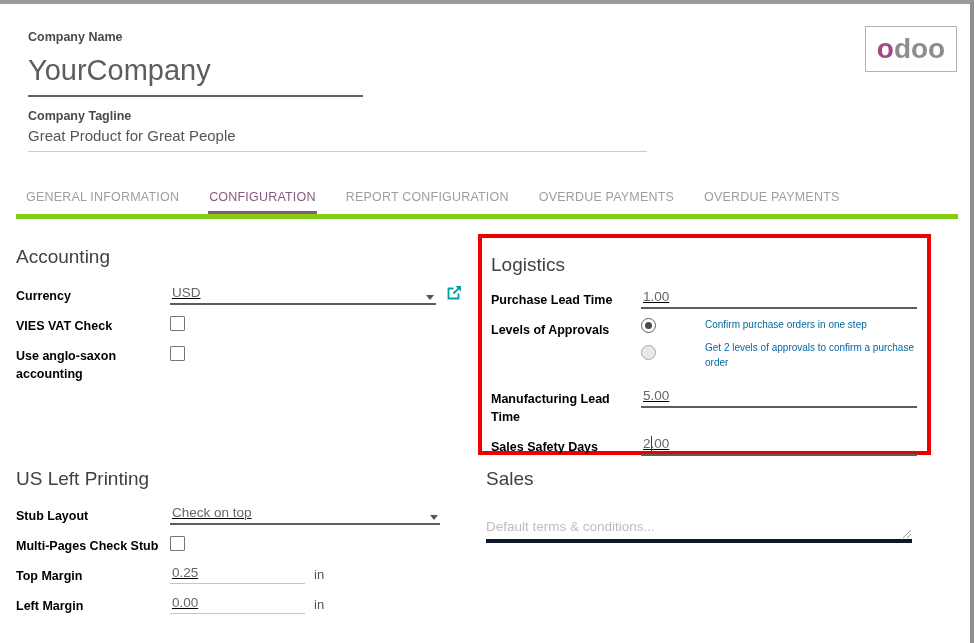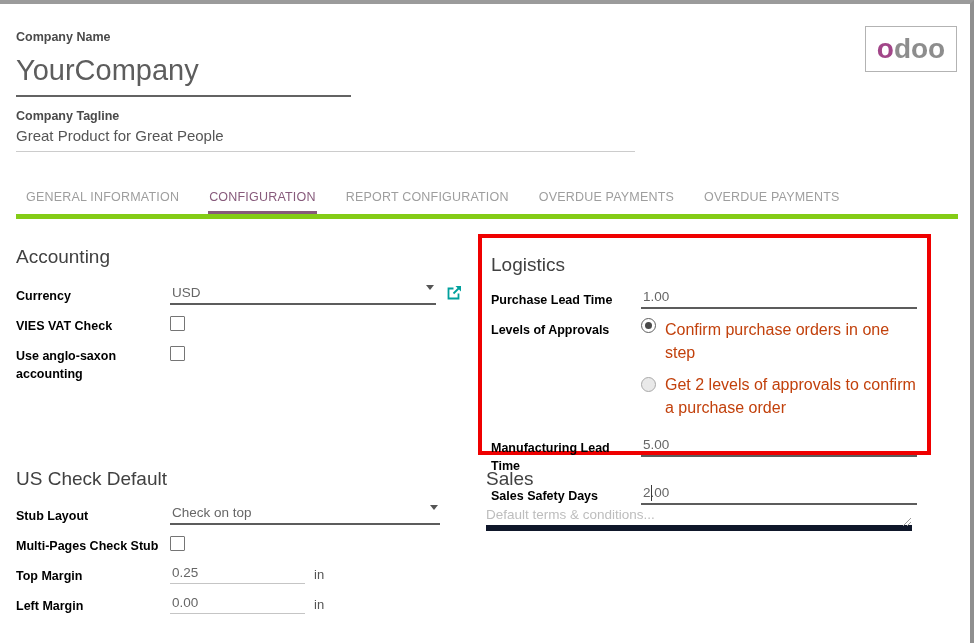--- a/index.html
+++ b/index.html
@@ -4,21 +4,21 @@
 <style>
   * { margin:0; padding:0; box-sizing:border-box; }
   html,body { background:#fff; }
   body { font-family:"Liberation Sans","DejaVu Sans",sans-serif; }
   .page {
     position:relative; width:974px; height:643px; background:#fff;
     border-top:4px solid #9b9b9b; border-right:4px solid #8f8f8f;
     overflow:hidden;
   }
   
-  .header { position:absolute; left:16px; top:26px; }
+  .header { position:absolute; left:28px; top:26px; }
   .label-sm { font-size:12.5px; font-weight:bold; color:#4a4a4a; }
   .company-name-wrap { width:335px; border-bottom:2px solid #636363; margin-top:8px; }
   .company-name-input {
     width:100%; border:none; outline:none; font-family:inherit;
     font-size:29px; color:#5d5d5d; padding:2px 0 8px 0; background:transparent;
   }
   .tagline-label { margin-top:12px; }
   .tagline-input {
     width:619px; border:none; outline:none; font-family:inherit;
     border-bottom:1px solid #cccccc; font-size:15px; color:#555;
@@ -40,22 +40,22 @@
     font-size:12.5px; color:#9e9e9e; padding:2px 1px 10px 1px; cursor:pointer;
     white-space:nowrap; letter-spacing:0.2px;
   }
   .tab.active { color:#875a7b; border-bottom:3px solid #875a7b; padding-bottom:7px; }
   
   .section-title { font-size:19px; font-weight:400; color:#414141;margin-top:7px; }
   .row { display:flex; align-items:flex-start; margin-bottom:9px; }
   .row .flabel { width:154px; flex:none; font-size:12.5px; font-weight:bold; color:#000000; line-height:1.45; padding-top:3px; }
   .content { position:relative; }
   .field-line {
-    display:flex; align-items:flex-start; border-bottom:2px solid #5c5c5c;
-    padding:1px 2px 3px 2px; position:relative;
+    display:flex; align-items:flex-end; border-bottom:2px solid #5c5c5c;
+    padding:1px 2px 3px 2px; position:relative;text-decoration:underline;
   }
   .field-line input {
     border:none; outline:none; background:transparent; font-family:inherit;
     font-size:13.5px; color:#666; flex:1; min-width:0;
   }
   .caret { width:0; height:0; border-left:4.5px solid transparent; border-right:4.5px solid transparent; border-top:5px solid #555; flex:none; margin-left:4px; }
   .light-line { border-bottom:1px solid #c5c5c5; }
   .light-line input { font-size:13.5px; }
   .checkbox { width:15px; height:15px; border:1px solid #757575; background:#fff; border-radius:1px; margin-top:2px; cursor:pointer; }
   .unit { font-size:13px; color:#555; margin-left:9px; padding-top:3px; }
@@ -71,34 +71,34 @@
   }
   .logistics .section-title { margin-bottom:12px; }
   .logistics .row .flabel { width:150px; }
   .log-content { width:276px; }
   
   .radio-opt { display:flex; align-items:flex-start; margin-bottom:8px; }
   .radio { width:15px; height:15px; border-radius:50%; flex:none; margin-right:9px; cursor:pointer; }
   .radio.sel { border:1px solid #5f5f5f; background:#fff; position:relative; }
   .radio.sel::after { content:""; position:absolute; left:3px; top:3px; width:7px; height:7px; border-radius:50%; background:#4a4a4a; }
   .radio.unsel { border:1px solid #a9a9a9; background:#e9e9e9; margin-top:4px; }
-  .radio-label { font-size:16px; color:#c2410c; line-height:1.45; }
+  .radio-label { font-size:10px; color:#0369a1; line-height:1.45;margin-left:40px; }
   .text-caret { position:absolute; left:10px; top:1px; width:1px; height:16px; background:#3a3a3a; }
   
   .us-check { position:absolute; left:16px; top:457px; width:446px; }
   .us-check .section-title { margin-bottom:14px; }
   .margin-line { width:135px; }
   
   .sales { position:absolute; left:486px; top:457px; width:426px; }
   .sales .section-title { margin-bottom:13px; }
   .terms-wrap { position:relative; }
   .terms-input {
-    width:426px; height:28px; border:none; border-bottom:6px solid #0f172a;
+    width:426px; height:28px; border:none; border-bottom:4px solid #0f172a;
     outline:none; resize:none; font-family:inherit; font-size:13.5px; color:#666;
-    padding:4px 0; background:transparent; overflow:hidden;
+    padding:4px 0; background:transparent; overflow:hidden;margin-top:12px;
   }
   .terms-input::placeholder { color:#bdbdbd; }
   .resize-grip { position:absolute; right:0; bottom:4px; }
 </style>
 </head>
 <body>
 
 <div class="page">
 
   <div class="header">
@@ -187,21 +187,21 @@
       <div class="content log-content">
         <div class="field-line">
           <input value="2.00" style="">
           <span class="text-caret"></span>
         </div>
       </div>
     </div>
   </div>
 
   <div class="us-check">
-    <div class="section-title">US Check Default</div>
+    <div class="section-title">US Left Printing</div>
     <div class="row">
       <div class="flabel">Stub Layout</div>
       <div class="content acc-content">
         <div class="field-line">
           <input value="Check on top" style="">
           <span class="caret"></span>
         </div>
       </div>
     </div>
     <div class="row">

